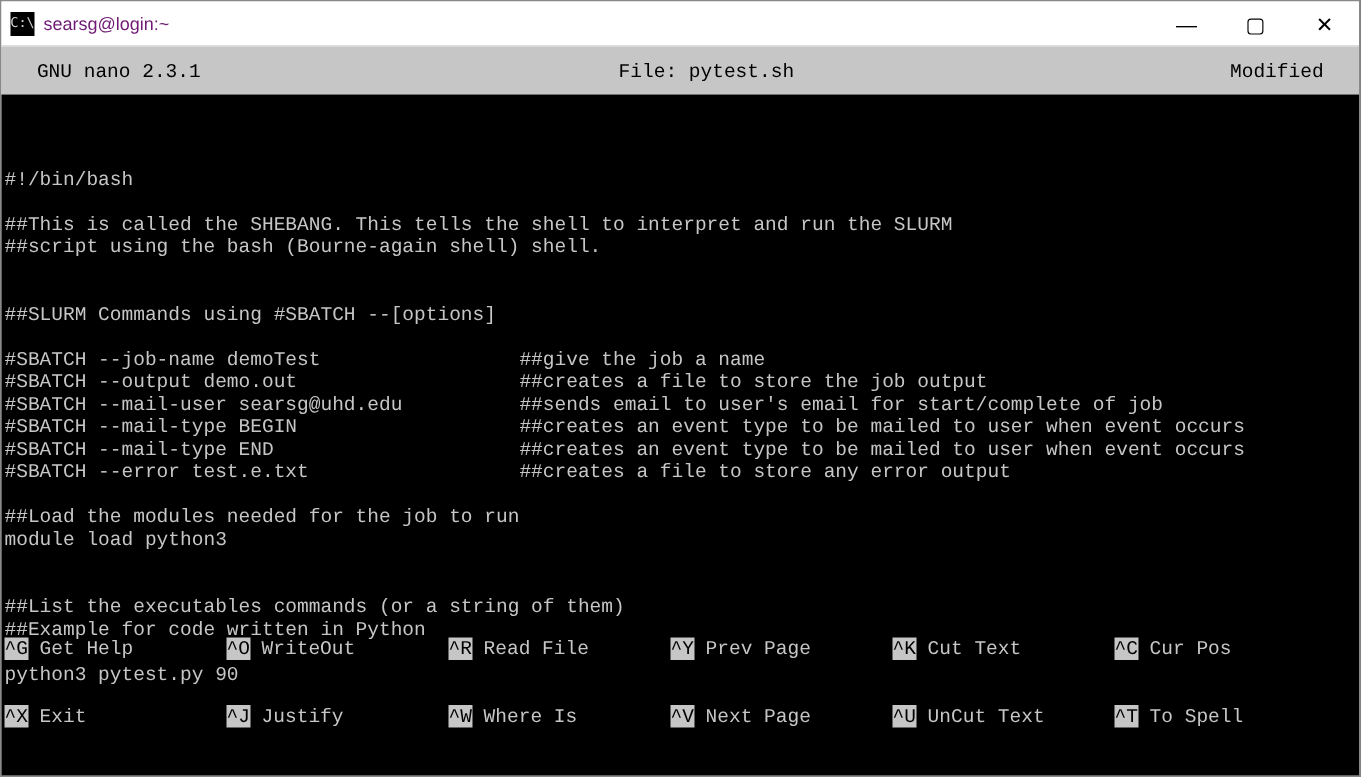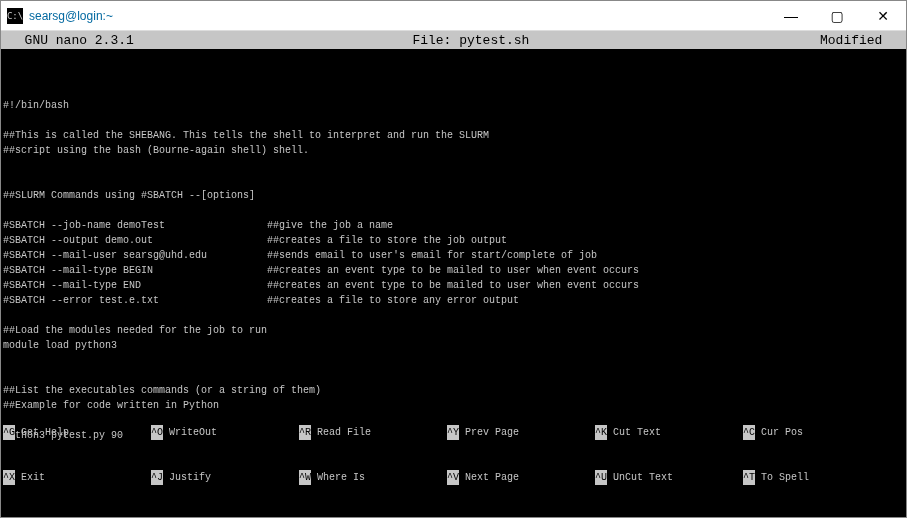--- a/index.html
+++ b/index.html
@@ -32,56 +32,56 @@
   margin-right: 6px;
   display: flex;
   align-items: center;
   justify-content: center;
   font-size: 9px;
   color: #ccc;
   font-family: monospace;
 }
 .titlebar .title-text {
   font-size: 12px;
-  color: #0369a1;
+  color: #701a75;
   flex: 1;
 }
 .titlebar .win-controls {
   display: flex;
   height: 100%;
 }
 .titlebar .win-btn {
   width: 46px;
   height: 100%;
   display: flex;
   align-items: center;
   justify-content: center;
   font-size: 14px;
   color: #000;
 }
 .statusbar {
-  height: 18px;
+  height: 32px;
   background: #c6c6c6;
   color: #000;
   font-family: "Consolas","Courier New",monospace;
   font-size: 13px;
   display: flex;
   align-items: center;
   padding: 0 8px;
   justify-content: flex-end;
 }
 .statusbar .left { flex: 0 0 auto; white-space: pre; }
 .statusbar .center { flex: 1; text-align: center; white-space: pre; font-family: Liberation Mono, monospace; }
 .statusbar .right { flex: 0 0 auto; white-space: pre; margin-left: 12px; }
 .terminal {
   flex: 1;
   background: #000;
   color: #c6c6c6;
   font-family: "Consolas","Courier New",monospace;
-  font-size: 10px;
+  font-size: 13px;
   line-height: 15px;
   padding: 4px 2px 2px 2px;
   white-space: pre;
   overflow: hidden;
   position: relative;
 }
 .shortcut-bar {
   position: absolute;
   bottom: 2px;
   left: 2px;

